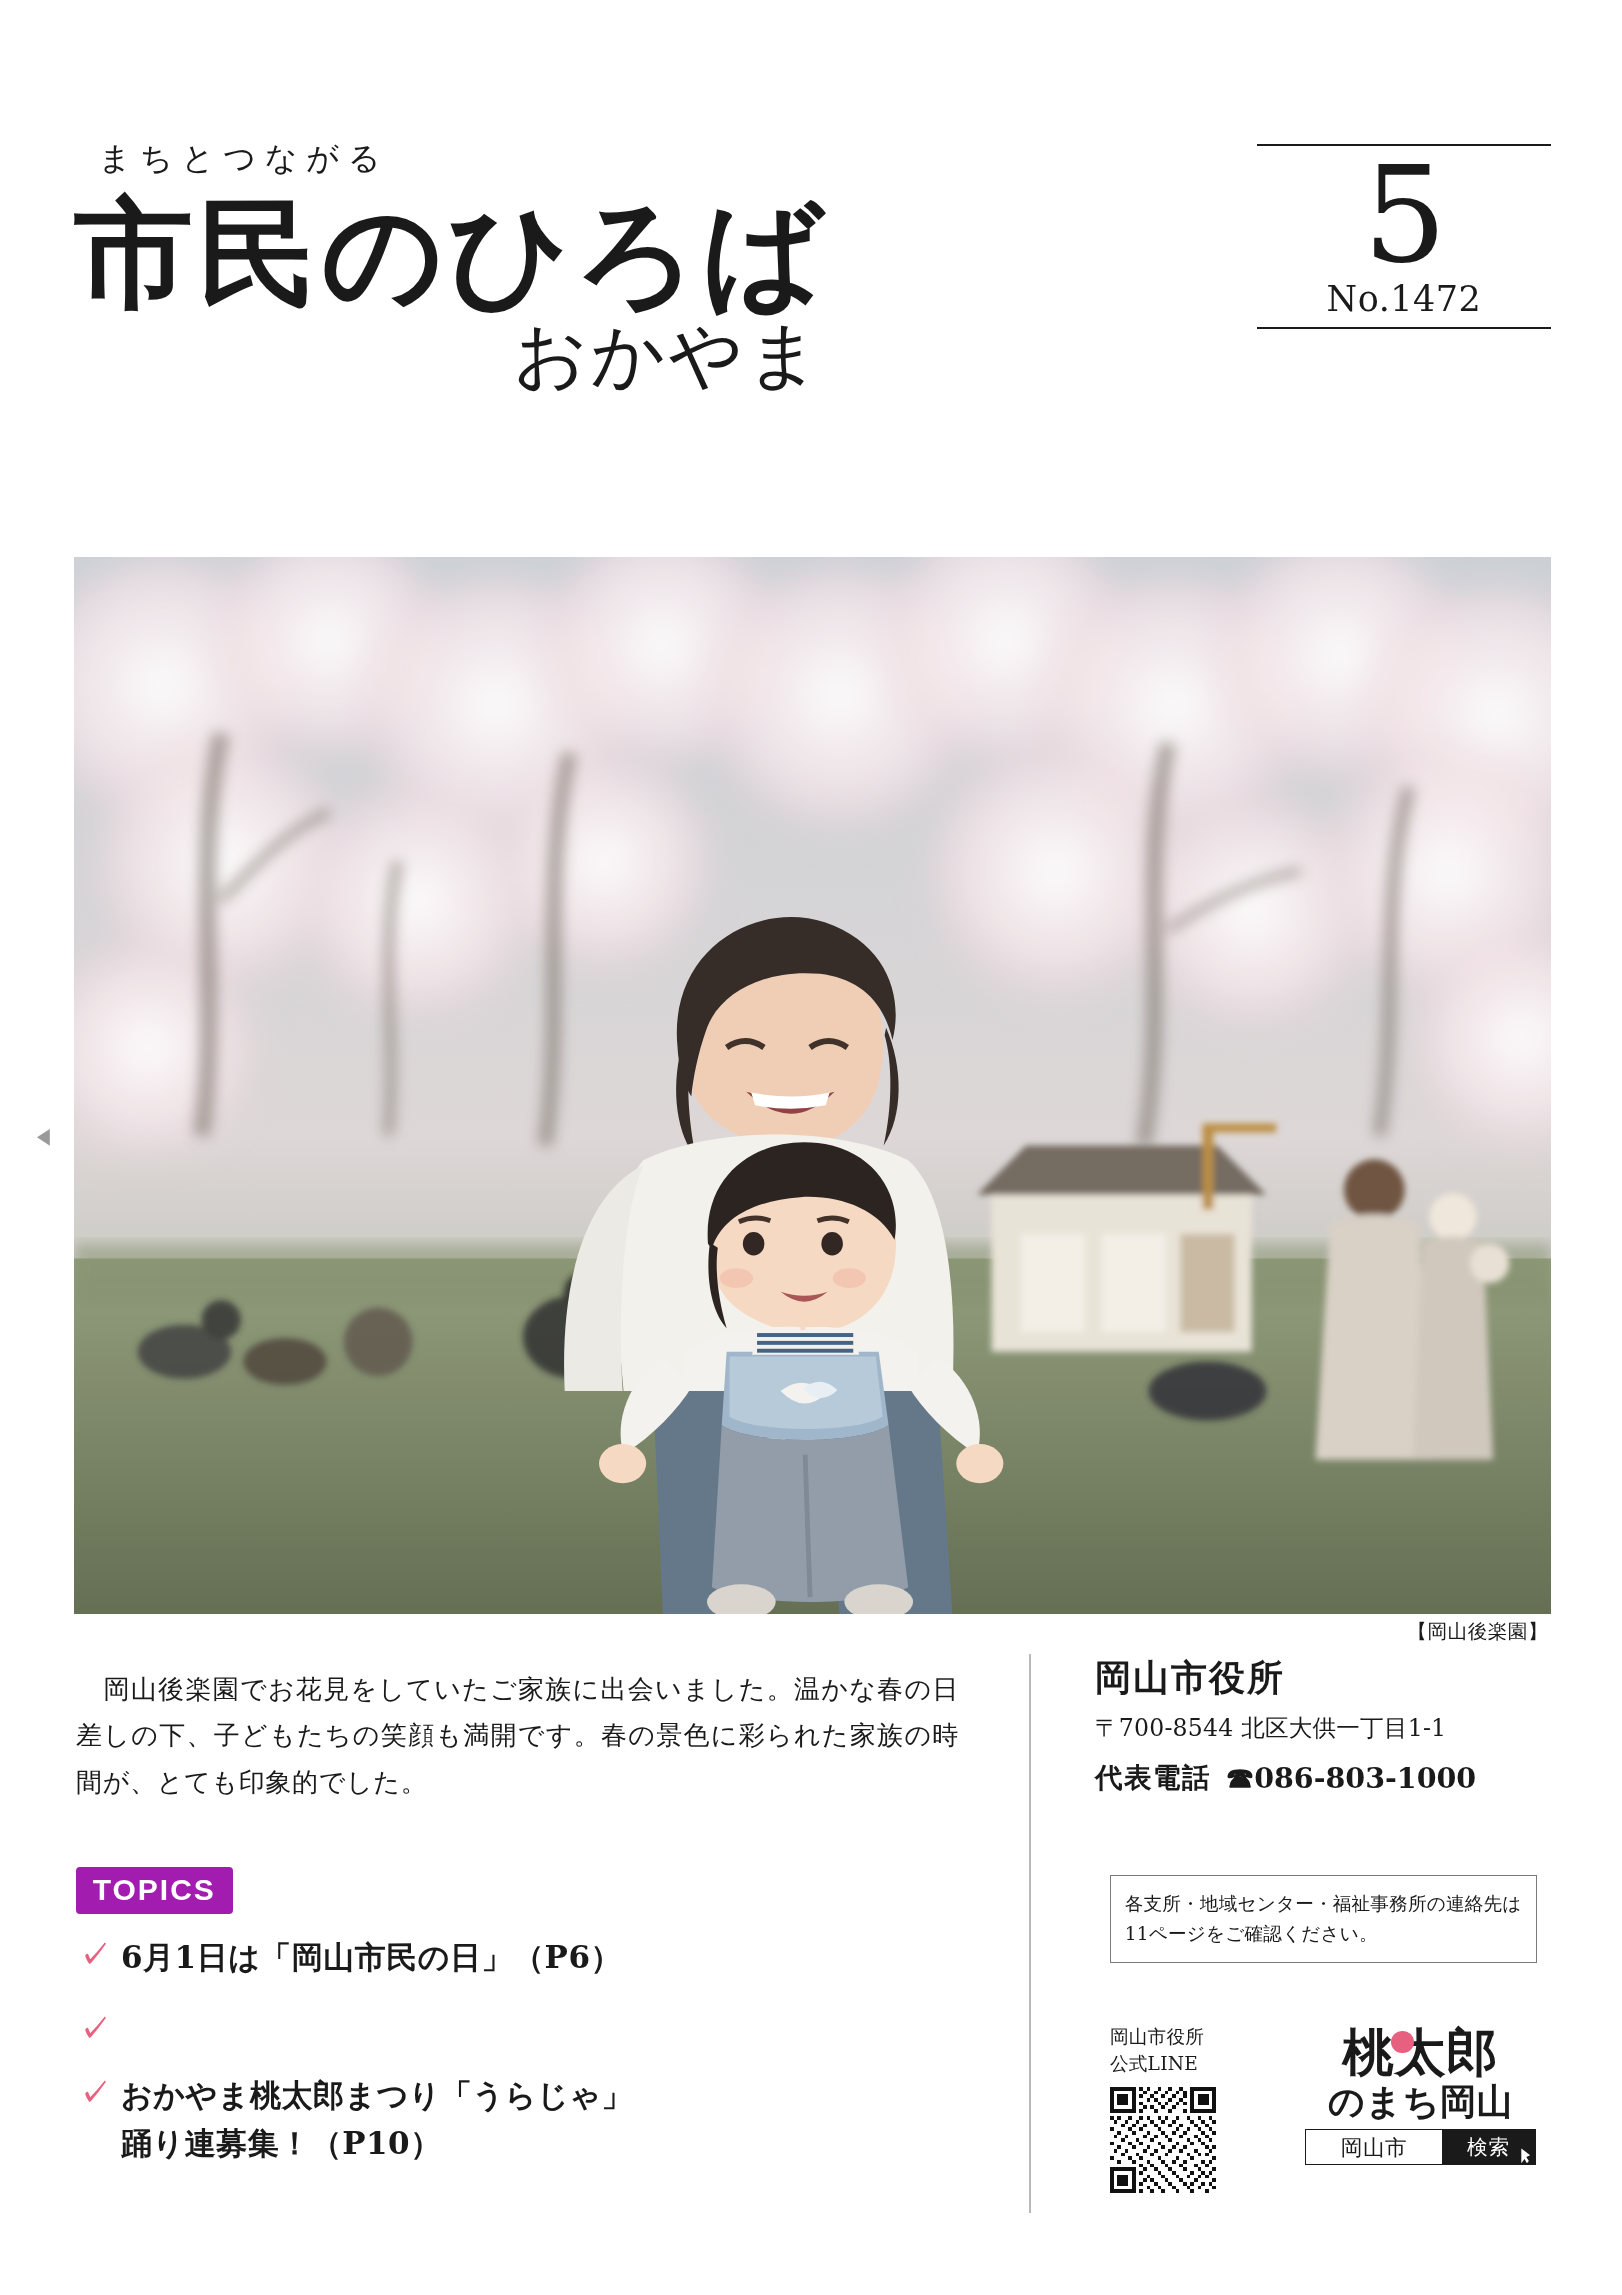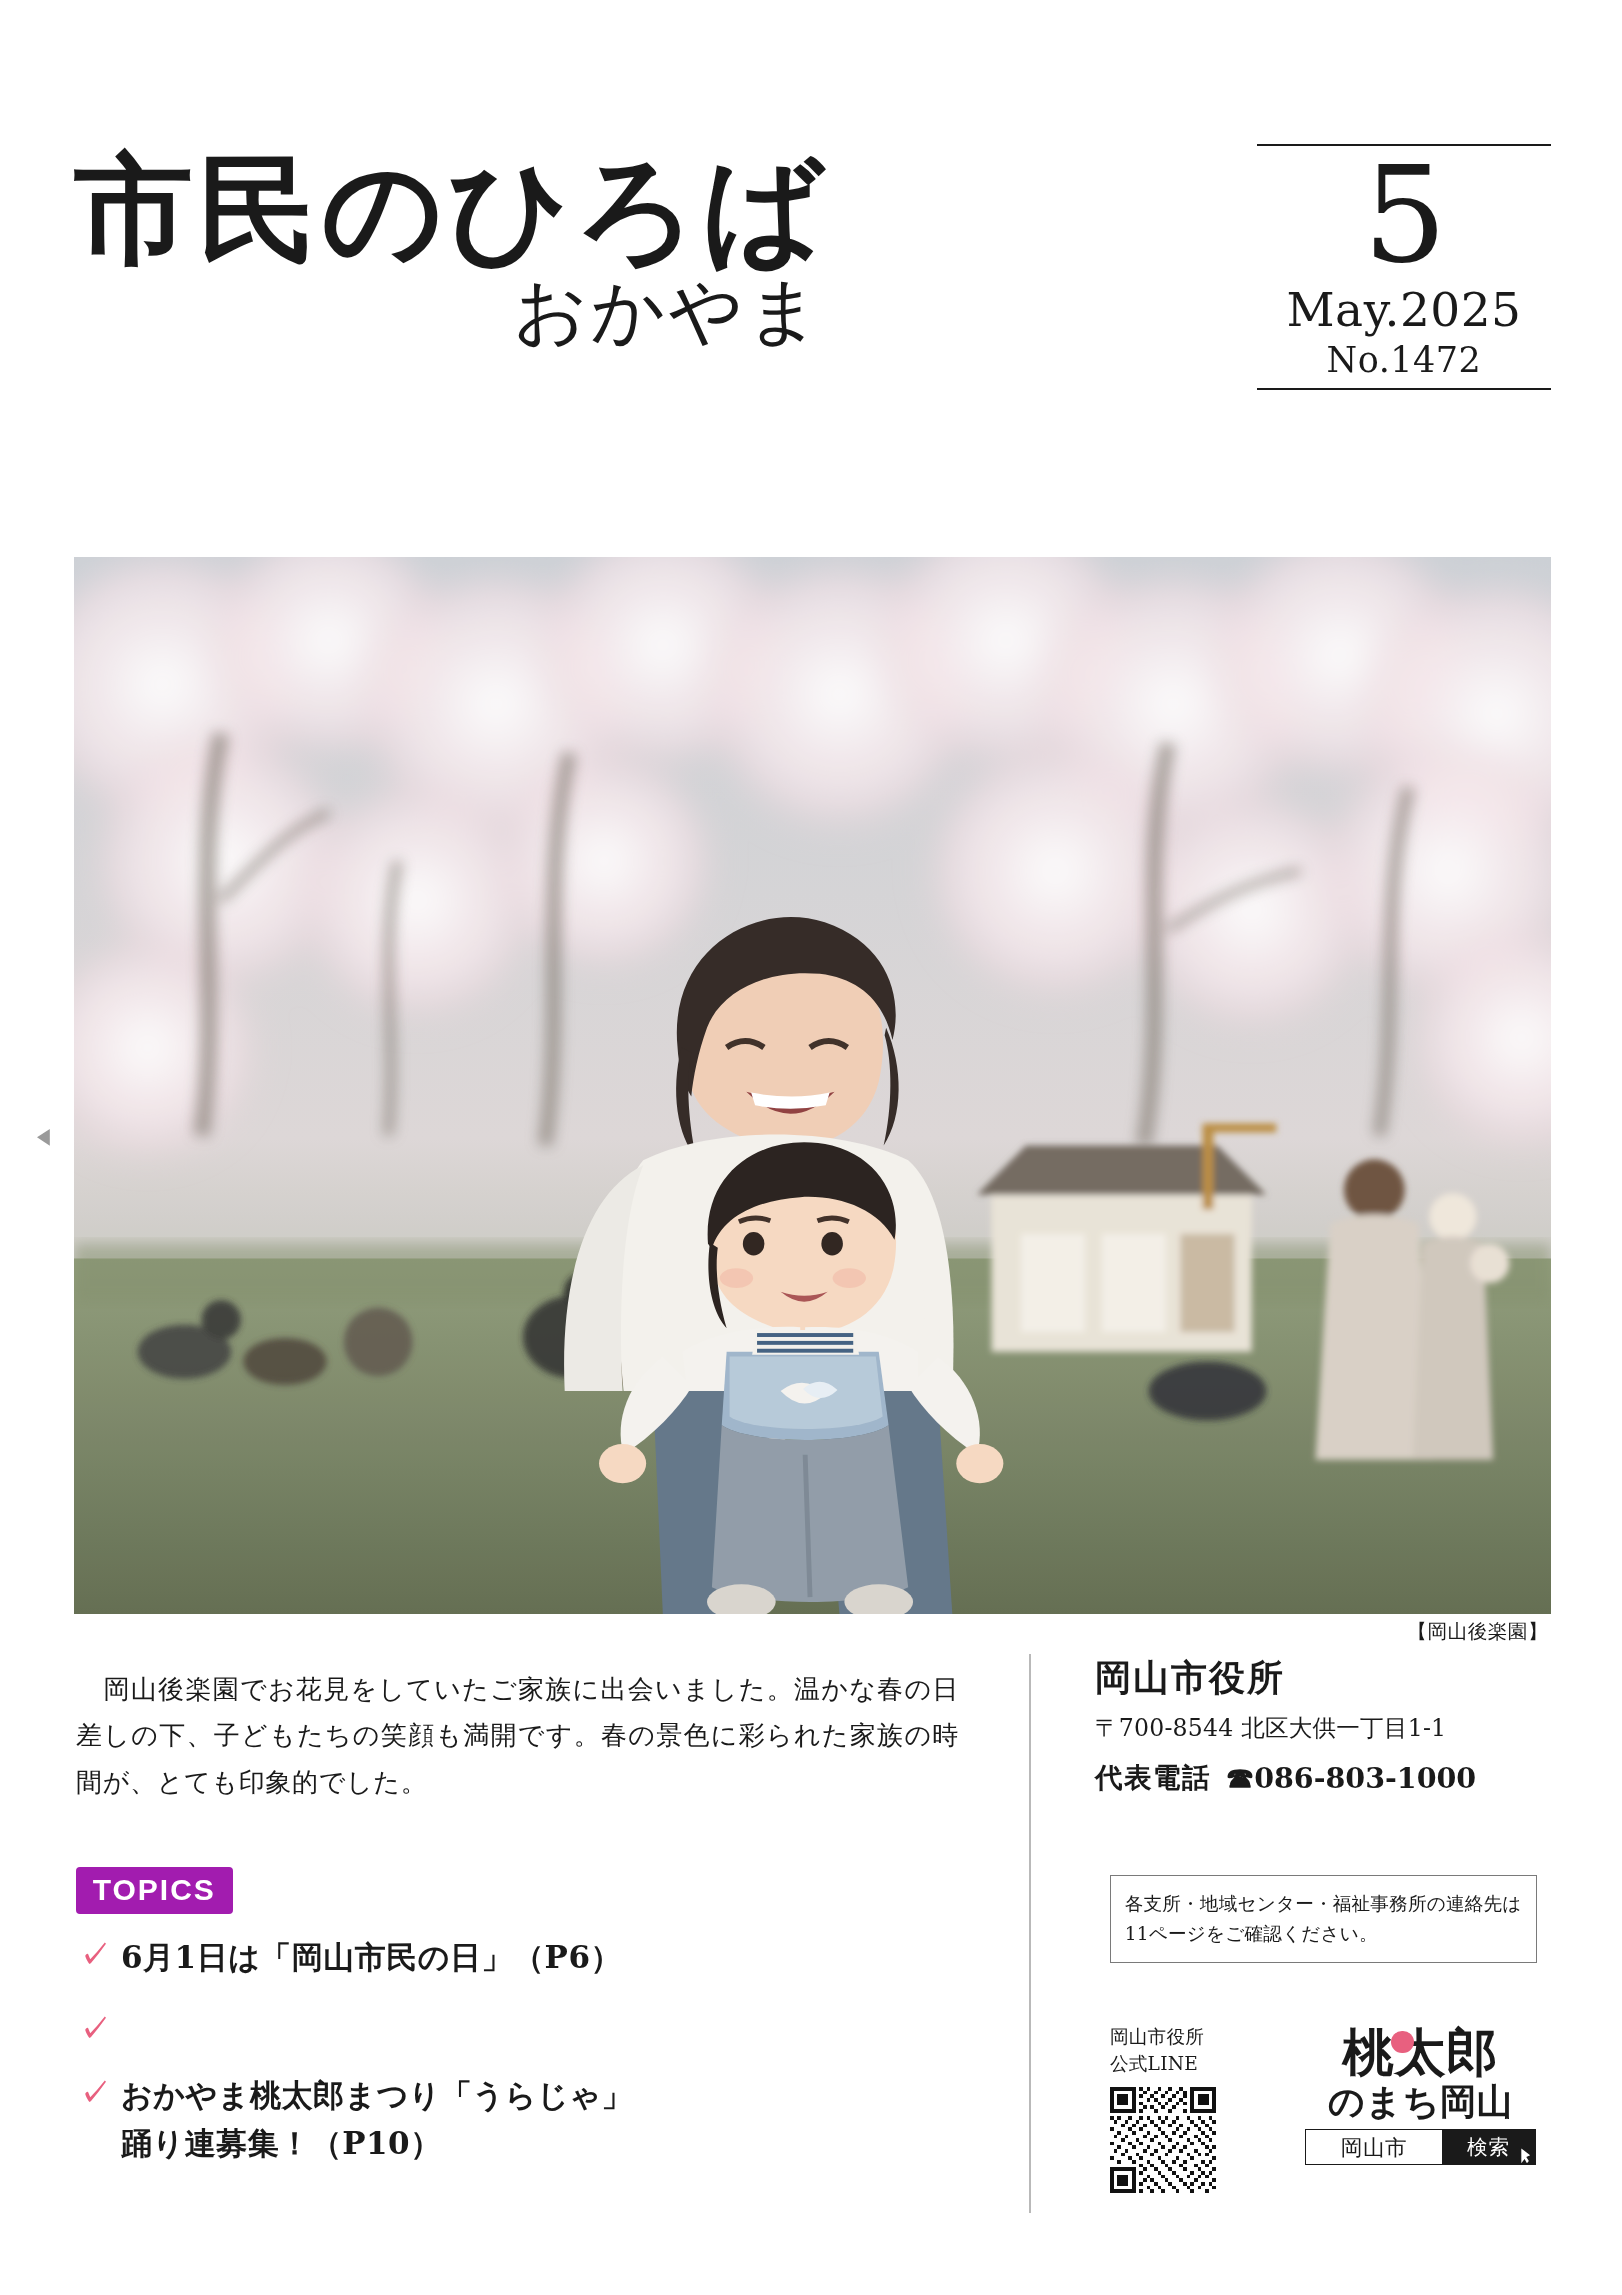--- a/index.html
+++ b/index.html
@@ -315,26 +315,26 @@
     clip-path: polygon(0% 0%, 0% 100%, 30% 72%, 52% 100%, 70% 86%, 46% 58%, 82% 46%);
   }
 </style>
 </head>
 <body>
 
 <div class="page-arrow"></div>
 
 <div class="masthead">
   <div class="mast-left">
+    <div class="kicker">まちとつながる</div>
     <div class="big-title">市民のひろば</div>
     <div class="sub-title">おかやま</div>
   </div>
   <div class="mast-right">
     <div class="issue-month">5</div>
-    <div class="issue-date">May.2025</div>
     <div class="issue-no">No.1472</div>
   </div>
 </div>
 
 <div class="cover-photo">
   <svg class="photo-svg" viewBox="0 0 3010 2155" preserveAspectRatio="xMidYMid slice">
     <defs>
       <radialGradient id="blossom" cx="50%" cy="50%" r="50%">
         <stop offset="0%" stop-color="#ffffff" stop-opacity="0.95"></stop>
         <stop offset="70%" stop-color="#f4e3e8" stop-opacity="0.75"></stop>

